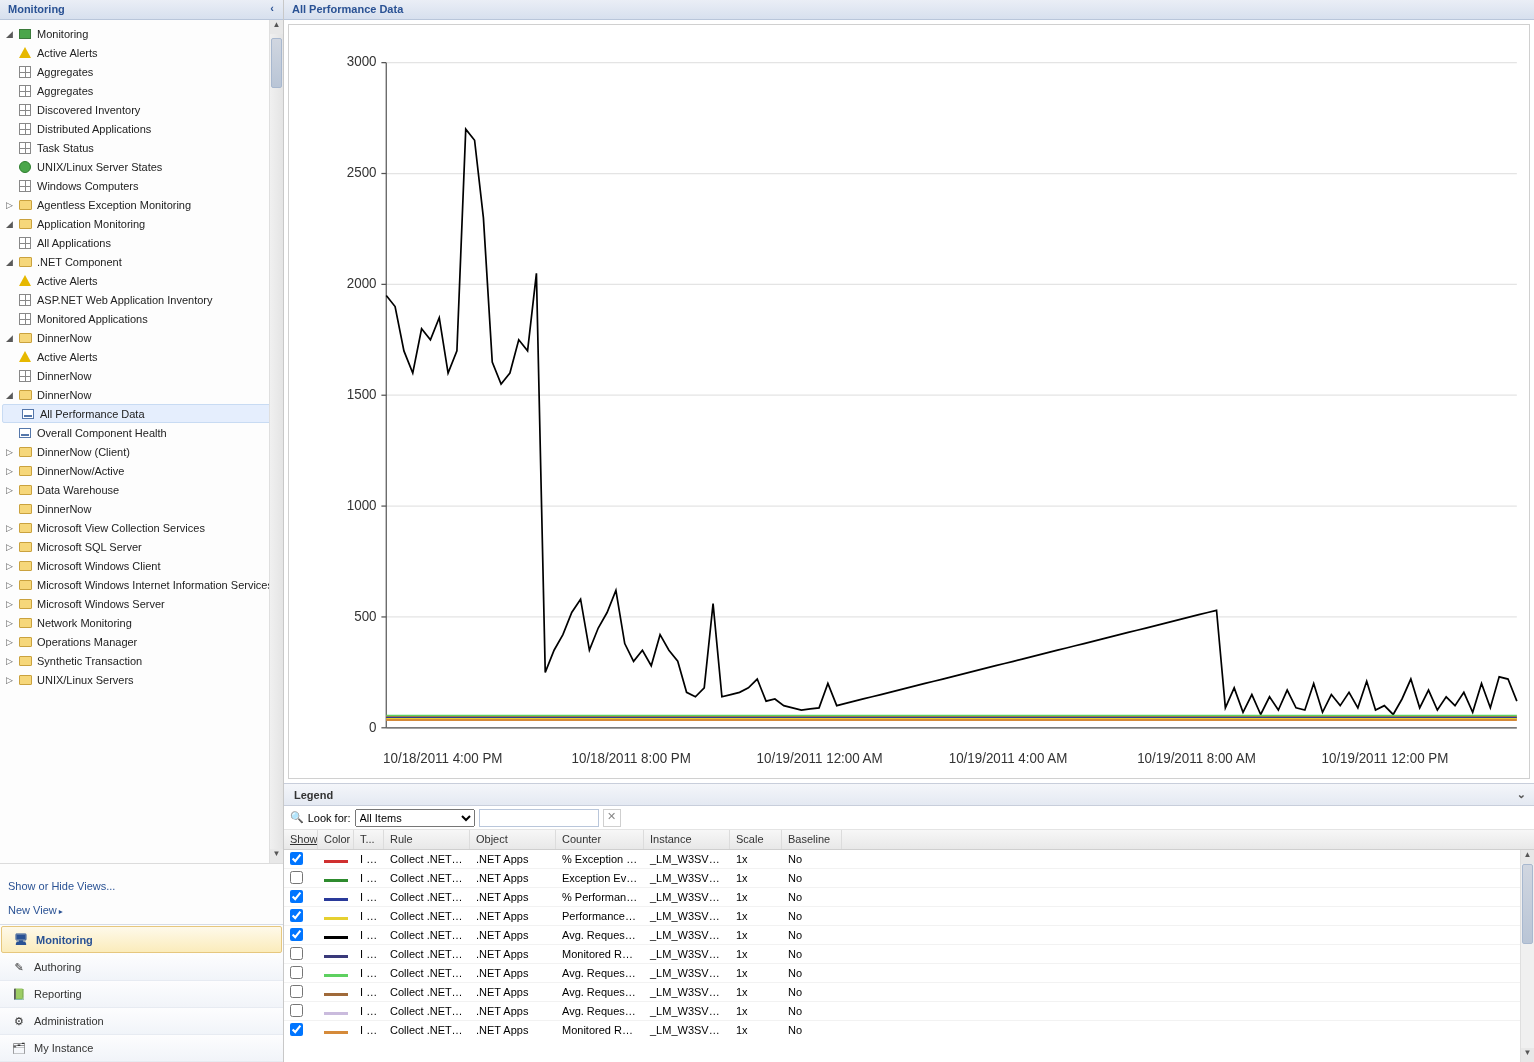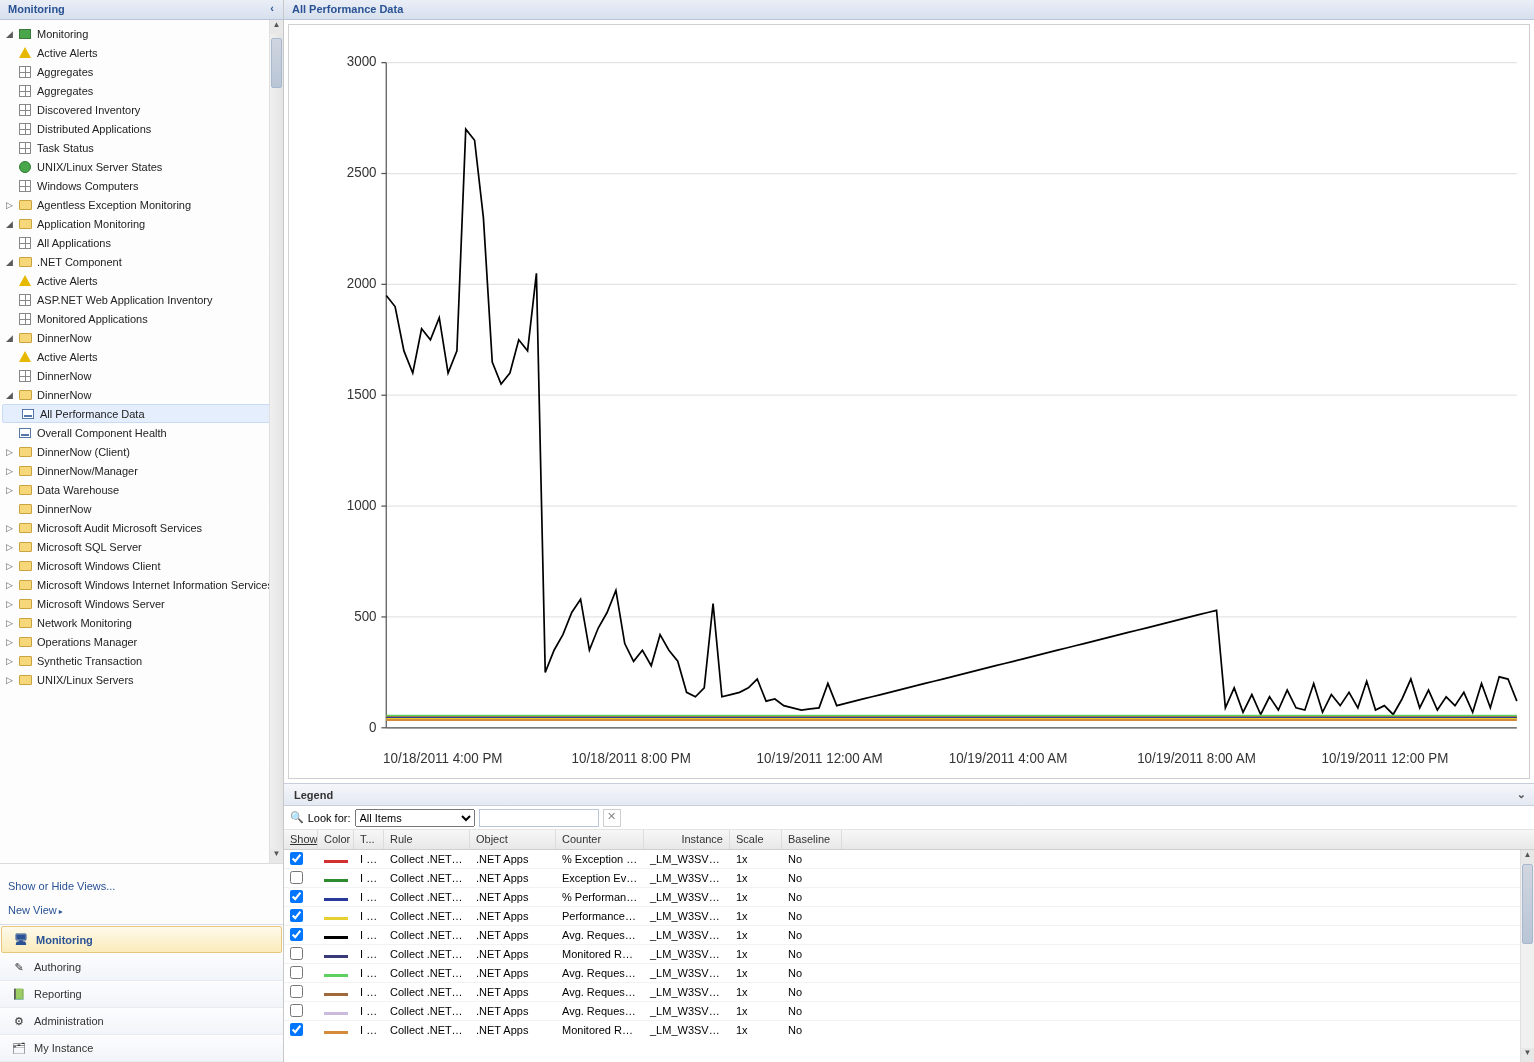--- a/index.html
+++ b/index.html
@@ -47,21 +47,21 @@
 .search-bar select { font-size:11px; height:18px; width:120px;}
 .search-bar input { font-size:11px; height:18px; width:120px; border:1px solid #b9c6da;}
 .search-bar .clear { width:18px; height:18px; border:1px solid #cfcfcf; text-align:center; color:#888; cursor:pointer;}
 .grid-wrap { position:relative; height:232px; overflow:hidden; }
 .grid-header { display:flex; background:linear-gradient(#f7f7f7,#e8e8e8); border-bottom:1px solid #cfcfcf; height:20px;}
 .grid-header .gh { padding:3px 6px; border-right:1px solid #dcdcdc; color:#333; overflow:hidden; white-space:nowrap;}
 .grid-rows { overflow-y:auto; height:188px; }
 .grid-row { display:flex; height:19px; align-items:center; border-bottom:1px solid #f2f2f2;}
 .grid-row .gc { padding:0 6px; overflow:hidden; white-space:nowrap; text-overflow:ellipsis;}
 .col-show{width:34px;text-decoration:underline;} .col-color{width:36px;} .col-t{width:30px;} .col-rule{width:86px;} .col-obj{width:86px;}
-.col-counter{width:88px;} .col-inst{width:86px;text-align:right;} .col-scale{width:52px;} .col-base{width:60px;}
+.col-counter{width:88px;} .col-inst{width:86px;} .col-scale{width:52px;} .col-base{width:60px;}
 .grid-row input[type=checkbox]{margin:0;}
 .color-swatch { width:24px; height:3px; display:inline-block;}
 .grid-scroll-fake{position:absolute;right:0;top:20px;bottom:0;width:14px;background:#f0f0f0;border-left:1px solid #dfdfdf;}
 .grid-scroll-fake .thumb{position:absolute;left:1px;right:1px;top:14px;height:80px;background:linear-gradient(#d0d6e0,#b9c5d6);border:1px solid #a8b8cf;border-radius:2px;}
 .grid-scroll-fake .arrow{position:absolute;left:0;right:0;height:14px;background:#e8e8e8;text-align:center;font-size:8px;color:#555;}
 .grid-scroll-fake .arrow.up{top:0;}.grid-scroll-fake .arrow.down{bottom:0;}
 
 
 .ico-monitor { width:12px;height:10px;border:1px solid #3a7a3a;background:#4aa64a;}
 .ico-folder { width:13px;height:10px;background:#f6d77a;border:1px solid #caa23e;border-radius:1px;position:relative;}
@@ -291,21 +291,21 @@
             </span>
             <span class="label">DinnerNow (Client)</span>
           </div>
         </li>
         <li>
           <div class="row indent-4">
             <span class="toggle">▷</span>
             <span class="icon">
               <span class="ico-folder"></span>
             </span>
-            <span class="label">DinnerNow/Manager</span>
+            <span class="label">DinnerNow/Active</span>
           </div>
         </li>
         <li>
           <div class="row indent-1">
             <span class="toggle">▷</span>
             <span class="icon">
               <span class="ico-folder"></span>
             </span>
             <span class="label">Data Warehouse</span>
           </div>
@@ -318,21 +318,21 @@
             </span>
             <span class="label">DinnerNow</span>
           </div>
         </li>
         <li>
           <div class="row indent-1">
             <span class="toggle">▷</span>
             <span class="icon">
               <span class="ico-folder"></span>
             </span>
-            <span class="label">Microsoft Audit Microsoft Services</span>
+            <span class="label">Microsoft View Collection Services</span>
           </div>
         </li>
         <li>
           <div class="row indent-1">
             <span class="toggle">▷</span>
             <span class="icon">
               <span class="ico-folder"></span>
             </span>
             <span class="label">Microsoft SQL Server</span>
           </div>

